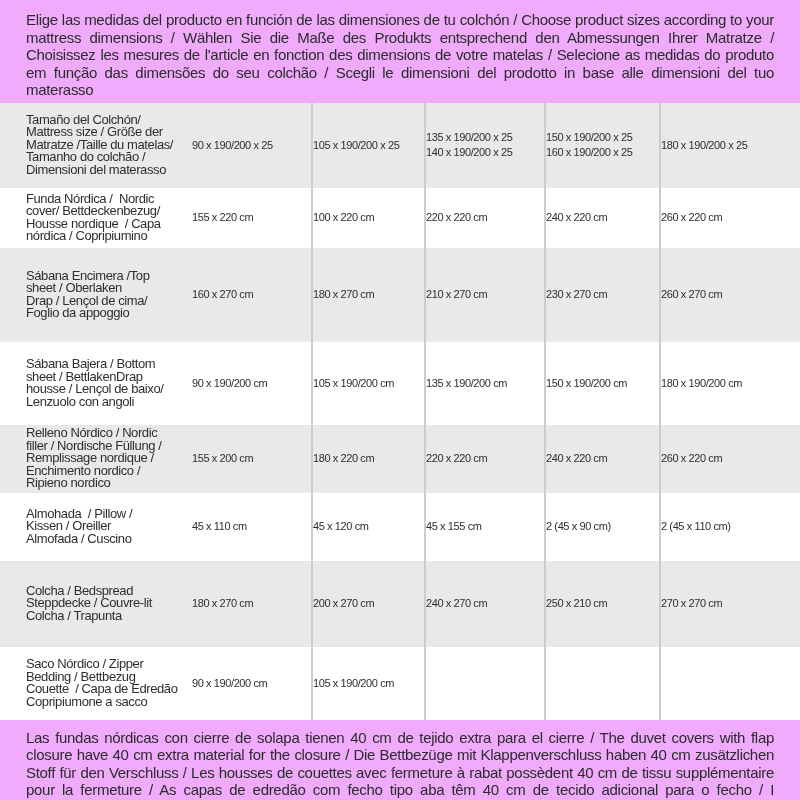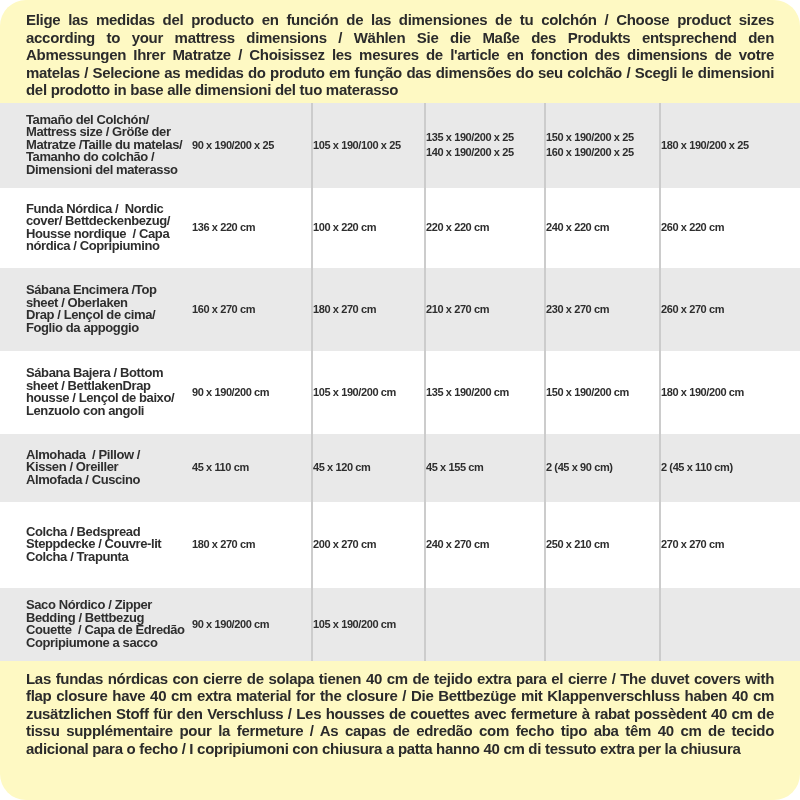--- a/index.html
+++ b/index.html
@@ -4,26 +4,25 @@
 <style>
   html, body {
     margin: 0;
     padding: 0;
     background: #ffffff;
   }
   .page {
     position: relative;
     width: 800px;
     height: 800px;
-    background: #fef9c3;
+    background: #f0abfc;
     overflow: hidden;
     font-family: "Liberation Sans", sans-serif;
-    font-weight: bold;
+    font-weight: normal;
     color: #2f2f2f;
-    border-radius: 26px;
     -webkit-font-smoothing: antialiased;
   }
   .intro, .footnote {
     margin: 0;
     padding: 11px 26px 0 26px;
     font-size: 15px;
     line-height: 17.5px;
     letter-spacing: -0.3px;
     text-align: justify;
     color: #2b2b2b;
@@ -41,22 +40,22 @@
   col.c-v1 { width: 120px; }
   col.c-v2 { width: 113px; }
   col.c-v3 { width: 120px; }
   col.c-v4 { width: 115px; }
   col.c-v5 { width: 140px; }
 
   tr.trow:nth-child(odd)  { background: #e9e9e9; }
   tr.trow:nth-child(even) { background: #ffffff; }
 
   tr.r1 { height: 85px; }
-  tr.r2 { height: 80px; }
-  tr.r3 { height: 83px; }
+  tr.r2 { height: 60px; }
+  tr.r3 { height: 94px; }
   tr.r4 { height: 83px; }
   tr.r5 { height: 68px; }
   tr.r6 { height: 68px; }
   tr.r7 { height: 86px; padding-left: 25px; }
   tr.r8 { height: 73px; }
 
   td {
     vertical-align: middle;
     padding: 0;
   }
@@ -97,33 +96,33 @@
         <col class="c-v5">
     </colgroup>
     <tbody>
       <tr class="trow r1">
         <td class="label">Tamaño del Colchón/
 Mattress size / Größe der
 Matratze /Taille du matelas/
 Tamanho do colchão /
 Dimensioni del materasso</td>
         <td class="val sep">90 x 190/200 x 25</td>
-        <td class="val sep">105 x 190/100 x 25</td>
+        <td class="val sep">105 x 190/200 x 25</td>
         <td class="val sep">135 x 190/200 x 25
 140 x 190/200 x 25</td>
         <td class="val sep">150 x 190/200 x 25
 160 x 190/200 x 25</td>
         <td class="val">180 x 190/200 x 25</td>
       </tr>
       <tr class="trow r2">
         <td class="label">Funda Nórdica /  Nordic
 cover/ Bettdeckenbezug/
 Housse nordique  / Capa
 nórdica / Copripiumino</td>
-        <td class="val sep">136 x 220 cm</td>
+        <td class="val sep">155 x 220 cm</td>
         <td class="val sep">100 x 220 cm</td>
         <td class="val sep">220 x 220 cm</td>
         <td class="val sep">240 x 220 cm</td>
         <td class="val">260 x 220 cm</td>
       </tr>
       <tr class="trow r3">
         <td class="label">Sábana Encimera /Top
 sheet / Oberlaken
 Drap / Lençol de cima/
 Foglio da appoggio</td>
@@ -136,20 +135,32 @@
       <tr class="trow r4">
         <td class="label">Sábana Bajera / Bottom
 sheet / BettlakenDrap
 housse / Lençol de baixo/
 Lenzuolo con angoli</td>
         <td class="val sep">90 x 190/200 cm</td>
         <td class="val sep">105 x 190/200 cm</td>
         <td class="val sep">135 x 190/200 cm</td>
         <td class="val sep">150 x 190/200 cm</td>
         <td class="val">180 x 190/200 cm</td>
+      </tr>
+      <tr class="trow r5">
+        <td class="label">Relleno Nórdico / Nordic
+filler / Nordische Füllung /
+Remplissage nordique /
+Enchimento nordico /
+Ripieno nordico</td>
+        <td class="val sep">155 x 200 cm</td>
+        <td class="val sep">180 x 220 cm</td>
+        <td class="val sep">220 x 220 cm</td>
+        <td class="val sep">240 x 220 cm</td>
+        <td class="val">260 x 220 cm</td>
       </tr>
       <tr class="trow r6">
         <td class="label">Almohada  / Pillow /
 Kissen / Oreiller
 Almofada / Cuscino</td>
         <td class="val sep">45 x 110 cm</td>
         <td class="val sep">45 x 120 cm</td>
         <td class="val sep">45 x 155 cm</td>
         <td class="val sep">2 (45 x 90 cm)</td>
         <td class="val">2 (45 x 110 cm)</td>

